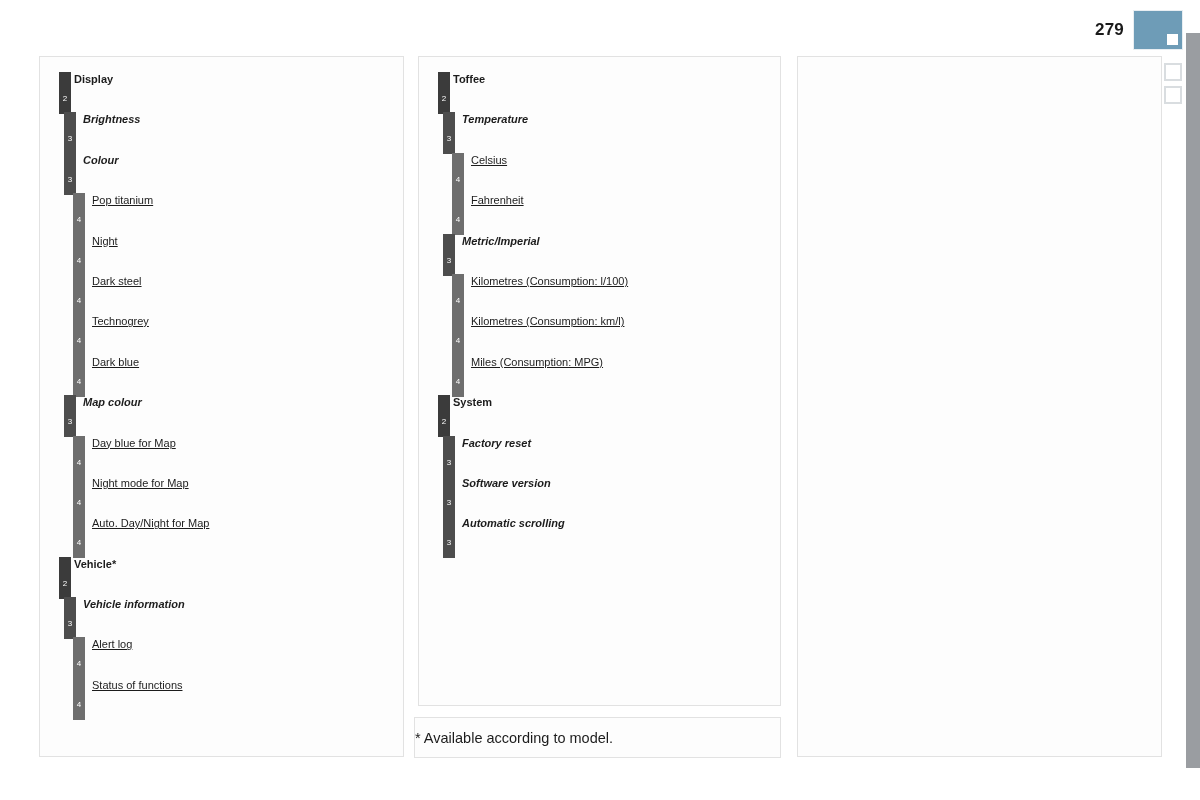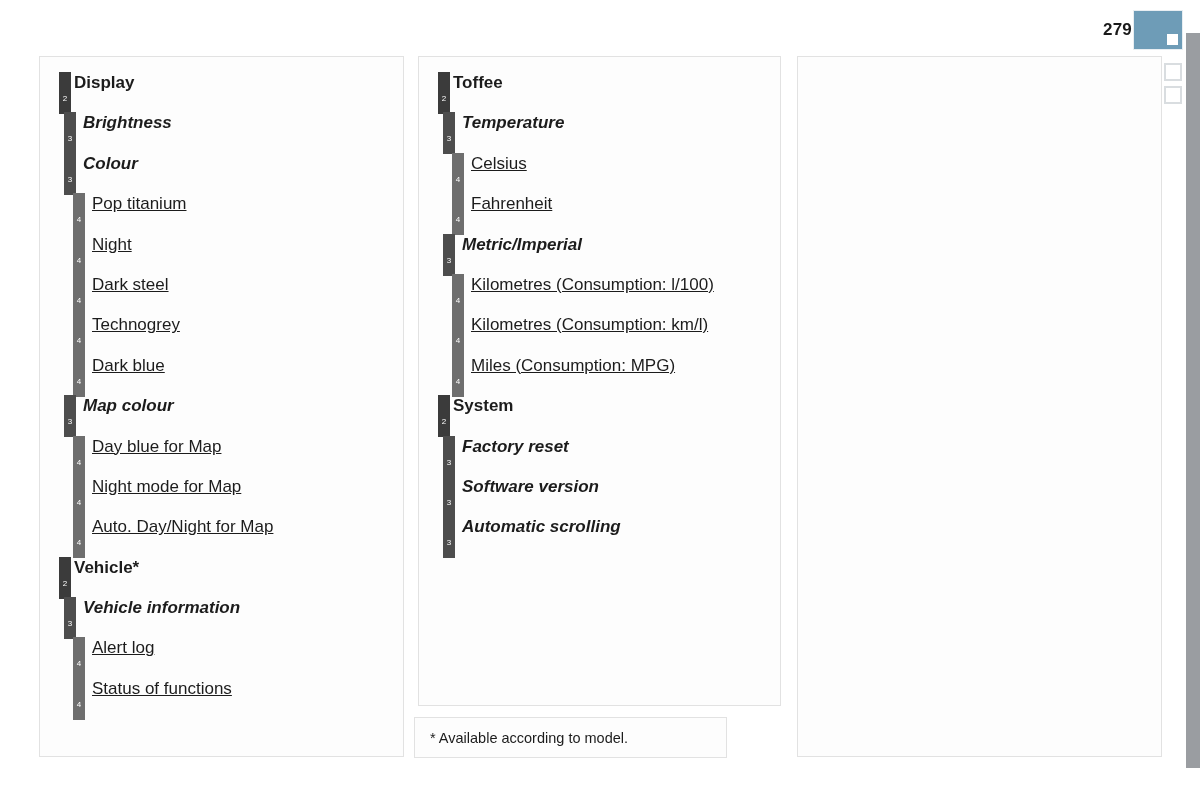--- a/index.html
+++ b/index.html
@@ -19,21 +19,21 @@
   
   #page-header {
     position: absolute;
     top: 0;
     left: 0;
     width: 1200px;
     height: 56px;
   }
   #page-number {
     position: absolute;
-    right: 68px;
+    right: 76px;
     top: 20px;
     font-size: 17px;
     font-weight: bold;
     color: #1a1a1a;
     letter-spacing: 0.2px;
   }
   #tab-active {
     position: absolute;
     left: 1133px;
     top: 10px;
@@ -90,25 +90,24 @@
   }
   #col-3 {
     left: 797px;
     top: 56px;
     width: 365px;
     height: 701px;
   }
   #footnote-box {
     left: 414px;
     top: 717px;
-    width: 313px;
+    width: 367px;
     height: 41px;
     display: flex;
     align-items: center;
-    padding-left: 15px;
   }
   #footnote-text {
     font-size: 14.5px;
     color: #1c1c1c;
   }
 
   
   .tree {
     position: relative;
     padding-top: 8px;
@@ -132,21 +131,21 @@
     position: absolute;
     left: 0;
     right: 0;
     bottom: 11px;
     font-size: 8px;
     font-family: "Liberation Sans", sans-serif;
   }
   .row-label {
     position: absolute;
     top: 8px;
-    font-size: 17px;
+    font-size: 11px;
     color: #1c1c1c;
     white-space: nowrap;
   }
 
   
   .lvl-2 .level-marker { left: 19px; background: #3b3b3b; }
   .lvl-2 .row-label    { left: 34px; font-weight: bold; }
 
   .lvl-3 .level-marker { left: 24px; background: #4d4d4d; }
   .lvl-3 .row-label    { left: 43px; font-weight: bold; font-style: italic; }

